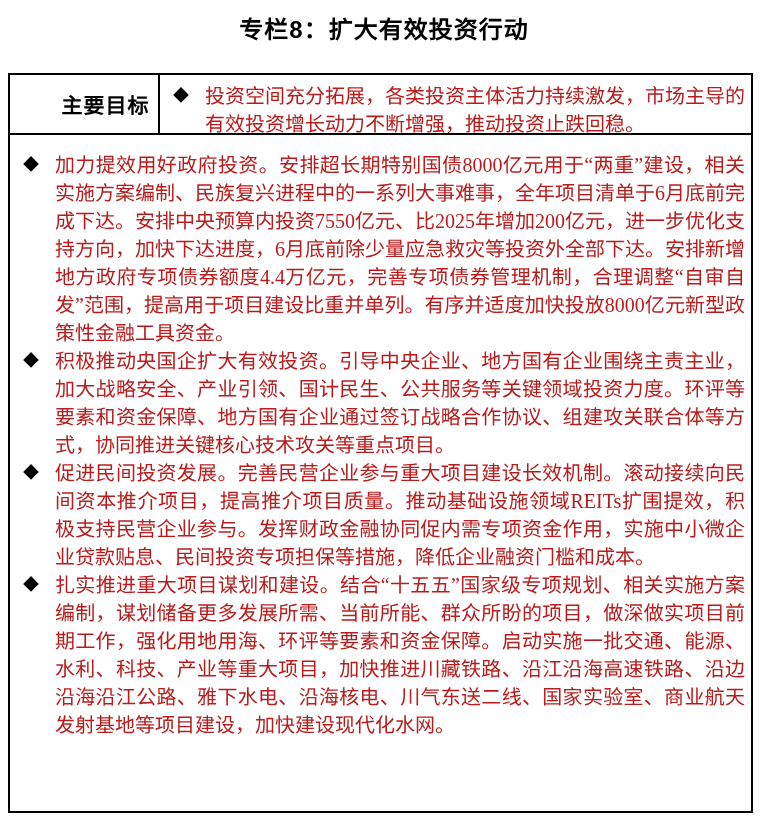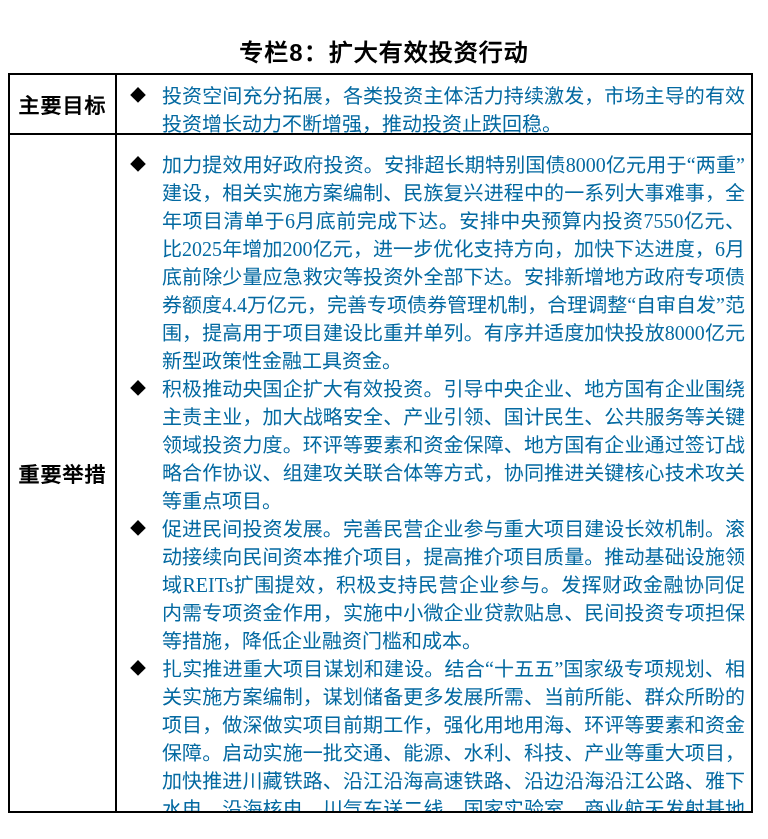--- a/index.html
+++ b/index.html
@@ -11,21 +11,21 @@
     position: relative;
     width: 768px;
     height: 839px;
     background: #ffffff;
     color: #000000;
     font-family: "Liberation Serif", serif;
     overflow: hidden;
   }
   .doc-title {
     margin: 0;
-    padding-top: 33px;
+    padding-top: 10px;
     height: 40px;
     text-align: center;
     font-family: "Liberation Sans", sans-serif;
     font-weight: bold;
     font-size: 24px;
     letter-spacing: 1px;
     color: #000000;
   }
   .box-table {
     position: absolute;
@@ -41,20 +41,21 @@
   .trow {
     display: flex;
     flex-direction: row;
   }
   .trow + .trow {
     border-top: 2px solid #000000;
   }
   .trow-goals {
     height: 58px;
     flex: 0 0 auto;
+    padding-left: 43px;
   }
   .trow-measures {
     flex: 1 1 auto;
     overflow: hidden;
   }
   .label-cell {
     flex: 0 0 105px;
     width: 105px;
     border-right: 2px solid #000000;
     display: flex;
@@ -84,21 +85,21 @@
     padding-left: 5px;
     box-sizing: border-box;
     font-size: 16px;
     line-height: 28px;
     color: #000000;
   }
   .item-text {
     flex: 1 1 auto;
     text-align: justify;
     text-justify: inter-ideograph;
-    color: #0369a1;
+    color: #b91c1c;
   }
 </style>
 </head>
 <body>
 
 <div class="page">
 
   <h1 class="doc-title">专栏8：扩大有效投资行动</h1>
 
   <div class="box-table">
@@ -107,21 +108,20 @@
       <div class="label-cell">主要目标</div>
       <div class="content-cell">
         <div class="bullet-item">
           <span class="bullet">◆</span>
           <span class="item-text">投资空间充分拓展，各类投资主体活力持续激发，市场主导的有效投资增长动力不断增强，推动投资止跌回稳。</span>
         </div>
       </div>
     </div>
 
     <div class="trow trow-measures">
-      <div class="label-cell">重要举措</div>
       <div class="content-cell">
 
         <div class="bullet-item">
           <span class="bullet">◆</span>
           <span class="item-text">加力提效用好政府投资。安排超长期特别国债8000亿元用于“两重”建设，相关实施方案编制、民族复兴进程中的一系列大事难事，全年项目清单于6月底前完成下达。安排中央预算内投资7550亿元、比2025年增加200亿元，进一步优化支持方向，加快下达进度，6月底前除少量应急救灾等投资外全部下达。安排新增地方政府专项债券额度4.4万亿元，完善专项债券管理机制，合理调整“自审自发”范围，提高用于项目建设比重并单列。有序并适度加快投放8000亿元新型政策性金融工具资金。</span>
         </div>
 
         <div class="bullet-item">
           <span class="bullet">◆</span>
           <span class="item-text">积极推动央国企扩大有效投资。引导中央企业、地方国有企业围绕主责主业，加大战略安全、产业引领、国计民生、公共服务等关键领域投资力度。环评等要素和资金保障、地方国有企业通过签订战略合作协议、组建攻关联合体等方式，协同推进关键核心技术攻关等重点项目。</span>

